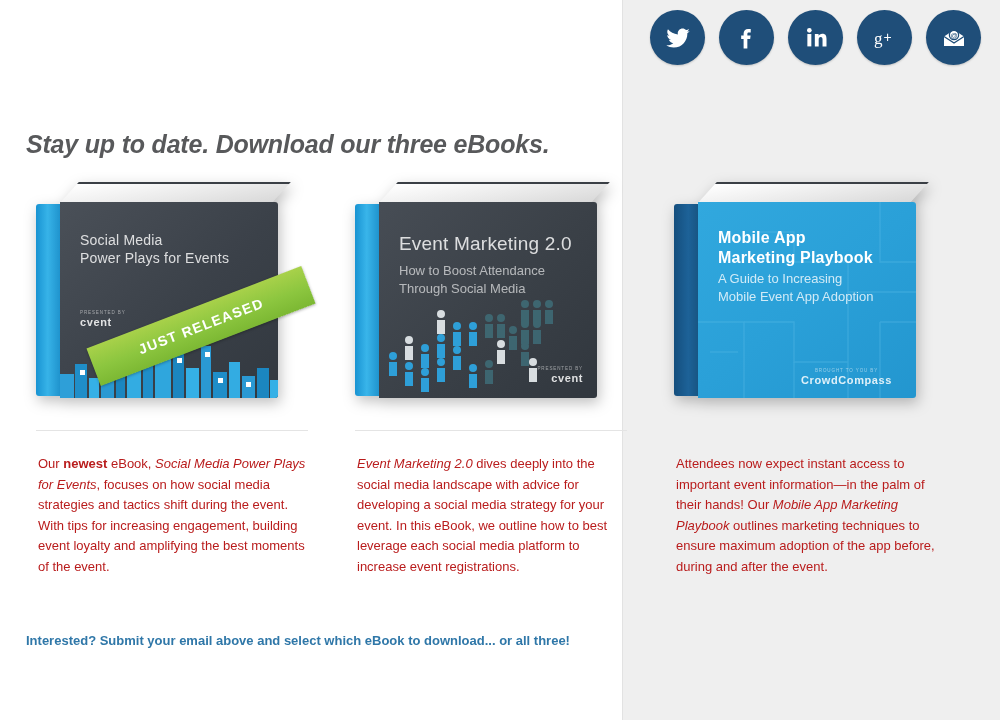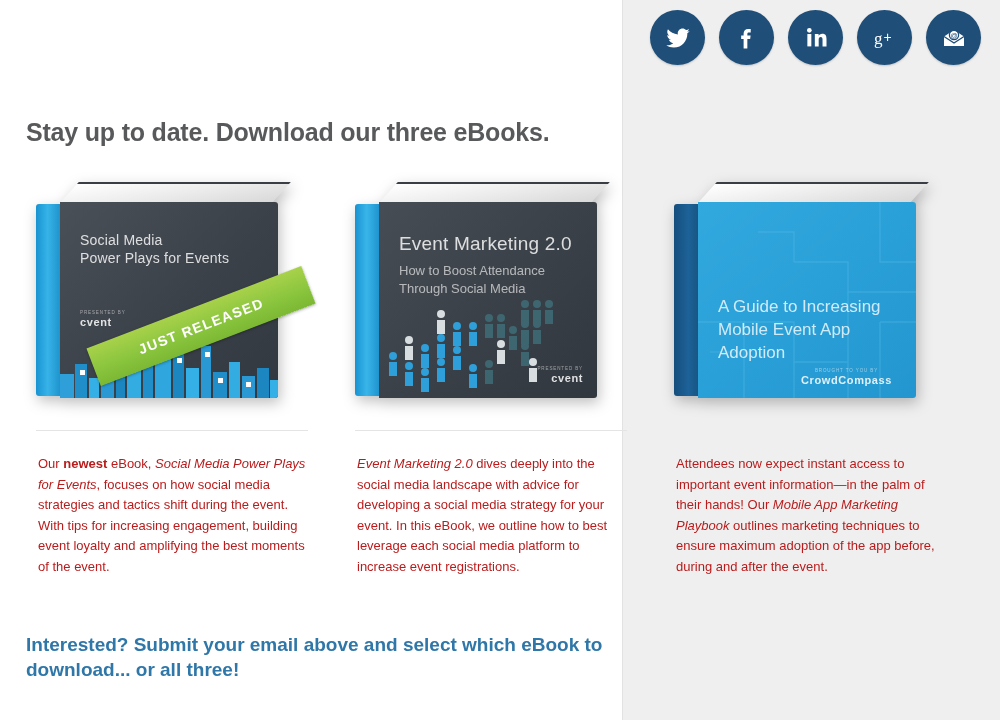--- a/index.html
+++ b/index.html
@@ -31,23 +31,24 @@
     background: #1f4e79;
     display: flex; align-items: center; justify-content: center;
     color: #ffffff;
     box-shadow: 0 1px 2px rgba(0,0,0,.18);
     cursor: pointer;
   }
   .social-icon svg { display:block; }
 
   
   .headline {
-    position: absolute; top: 118px; left: 26px;
+    position: absolute; top: 130px; left: 26px;
     font-size: 25px; font-weight: bold; color: #58595b;
     letter-spacing: -0.2px;
+    font-style: italic;
   }
 
   
   .col { position: absolute; top: 178px; }
   .col-1 { left: 26px;  width: 290px; }
   .col-2 { left: 345px; width: 285px; }
   .col-3 { left: 664px; width: 300px; }
 
   .book-wrap { position: relative; height: 228px; }
 
@@ -121,42 +122,42 @@
 
   
   .b2 .spine { background: linear-gradient(90deg,#1893d2 0%,#39b5ea 45%,#1b8ec9 100%); }
   .b2 .cover { background: linear-gradient(135deg,#474d55 0%,#3a4047 55%,#31373e 100%); }
   .crowd { position:absolute; bottom:4px; left:0; width:100%; height:120px; z-index:1; }
 
   
   .b3 .spine { background: linear-gradient(90deg,#144e7d 0%,#1d6298 55%,#17537f 100%); }
   .b3 .cover { background: linear-gradient(140deg,#31a8de 0%,#2aa0d8 50%,#2396cf 100%); }
   .b3 .cover-title { color:#ffffff; font-weight:bold; font-size:16px; top:26px; }
-  .b3 .cover-sub { color: rgba(255,255,255,.78); font-size:17px; top:94px; }
+  .b3 .cover-sub { color: rgba(255,255,255,.78); font-size:13px; top:68px; }
   .circuit { position:absolute; inset:0; z-index:1; opacity:.5; }
 
   
   .divider {
     position: absolute; top: 252px; left: 10px;
     width: 272px; height: 1px; background: #e4e4e4;
   }
   .body-copy {
     position: absolute; top: 276px; left: 12px;
     width: 272px;
     font-size: 13px; line-height: 1.58; color: #b91c1c;
   }
   .col-3 .body-copy { left: 12px; width: 270px; top: 276px; }
   .body-copy i { font-style: italic; }
   .body-copy b { font-weight: bold; }
 
   
   .cta {
     position: absolute; top: 632px; left: 26px;
     width: 580px;
-    font-size: 19px; font-weight: bold; line-height: 1.33;
+    font-size: 13px; font-weight: bold; line-height: 1.33;
     color: #2f77a8; cursor: pointer;
   }
 </style>
 </head>
 <body>
 
 <div class="page">
 
   <div class="right-rail"></div>
 
@@ -381,20 +382,22 @@
               <path d="M150 90 V196"></path>
               <path d="M96 60 H150 V90 H218"></path>
               <path d="M182 0 V60 H218"></path>
               <path d="M12 150 H40"></path>
               <path d="M96 160 V196"></path>
               <path d="M60 30 H96 V60"></path>
               <path d="M182 120 H218"></path>
               <path d="M182 120 V196"></path>
             </g>
           </svg>
+          <div class="cover-title">Mobile App
+Marketing Playbook</div>
           <div class="cover-sub">A Guide to Increasing
 Mobile Event App Adoption</div>
           <div class="brand" style="right:24px; bottom:12px; text-align:center;">
             <span class="pre">BROUGHT TO YOU BY</span>
             <span>CrowdCompass</span>
           </div>
         </div>
       </div>
     </div>
     <p class="body-copy"><span>Attendees now expect instant access to important event information—in the palm of their hands! Our </span><i>Mobile App Marketing Playbook</i><span> outlines marketing techniques to ensure maximum adoption of the app before, during and after the event.</span></p>

